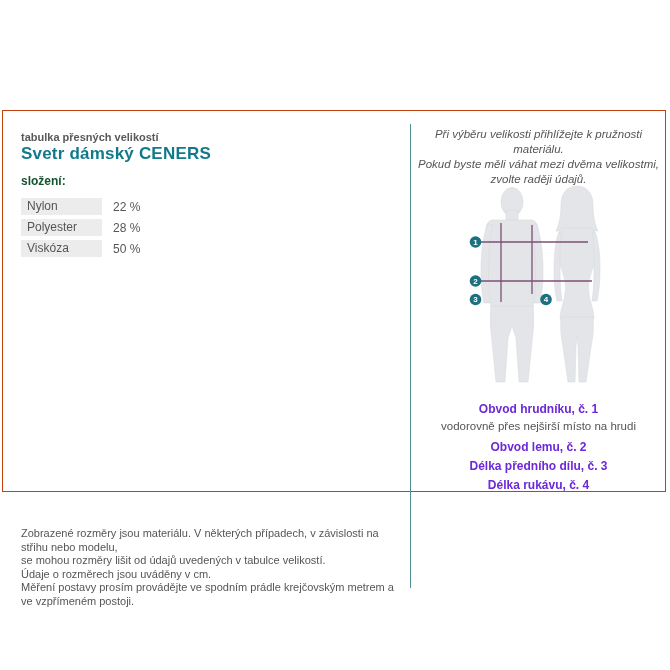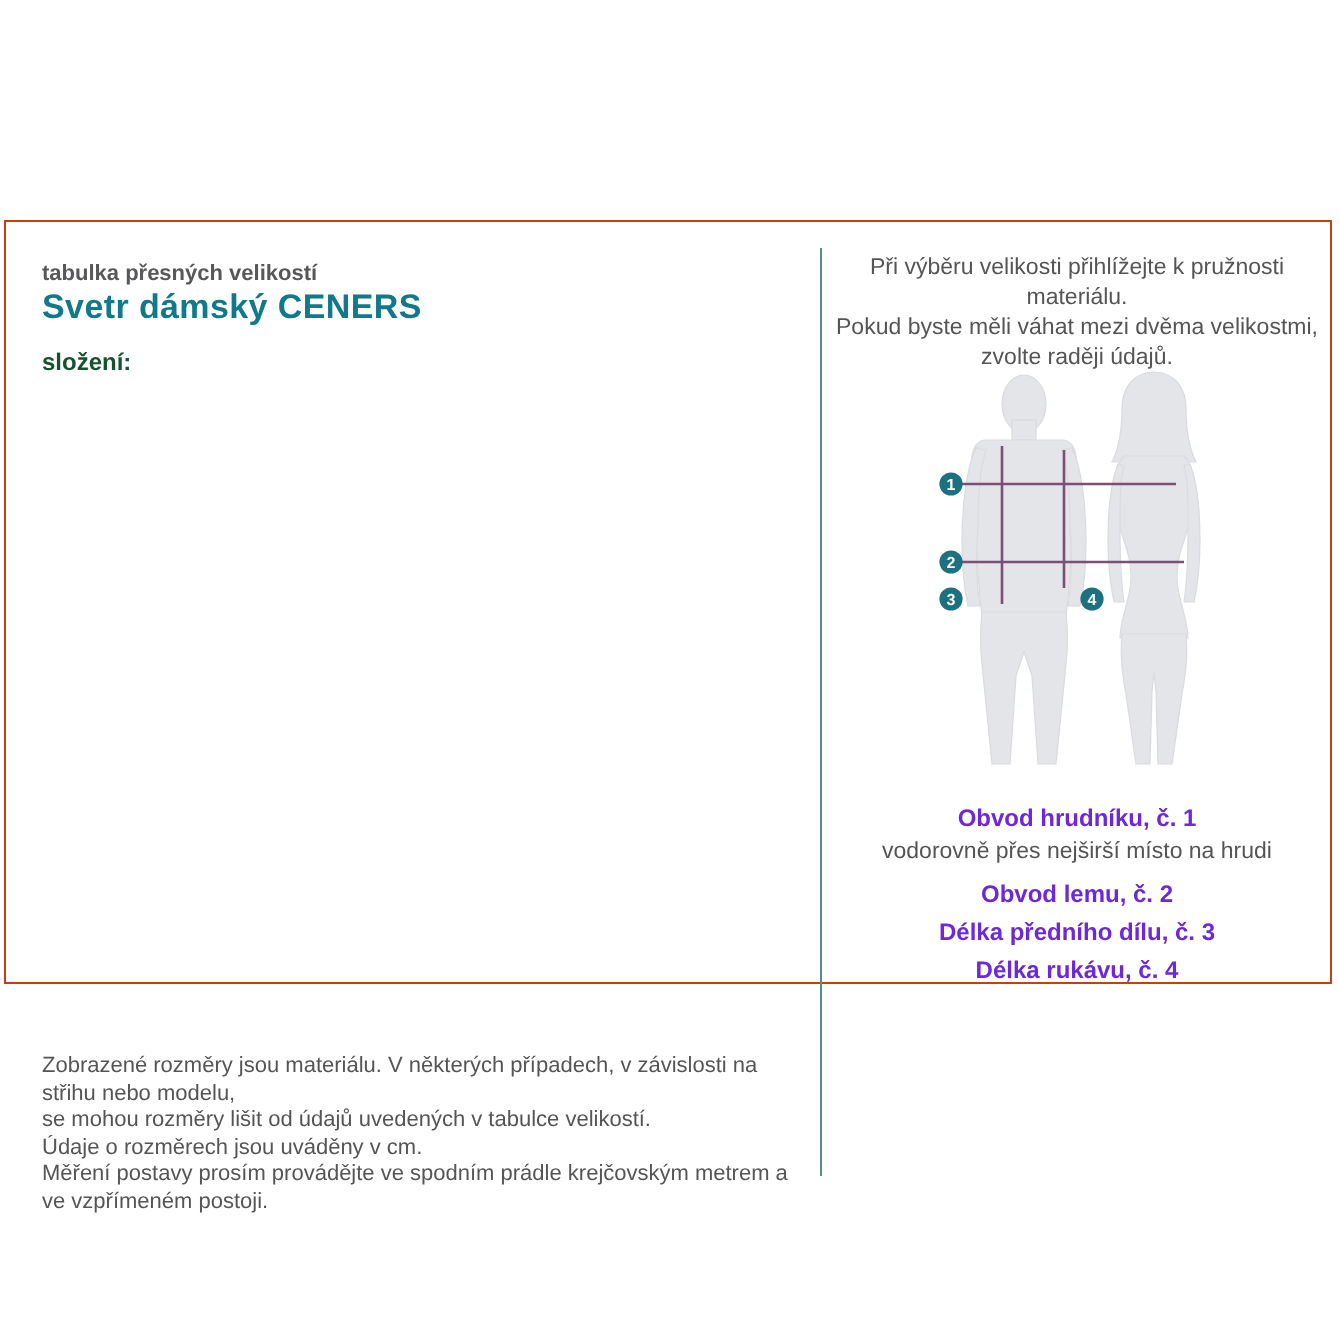--- a/index.html
+++ b/index.html
@@ -27,38 +27,52 @@
   .comp-table { position: absolute; left: 18px; top: 87px; }
   .comp-row { display: flex; align-items: center; margin-bottom: 4px; }
   .comp-label {
     width: 81px; height: 17px; line-height: 17px;
     background: #ececec; font-size: 12px; color: #555; padding-left: 6px;
   }
   .comp-value { margin-left: 11px; font-size: 12px; color: #555; }
   .disclaimer { position: absolute; left: 18px; top: 416px; width: 380px; font-size: 11px; line-height: 13.5px; color: #555; }
   
   .right-panel { position: absolute; left: 408px; top: 0; width: 255px; height: 100%; }
-  .fit-advice { position: absolute; left: 0; top: 16px; width: 100%; text-align: center; font-size: 11.5px; line-height: 15px; color: #555; }
+  .fit-advice { position: absolute; left: 0; top: 16px; width: 100%; text-align: center; font-size: 11.5px; line-height: 15px; color: #555; font-style: italic; }
   .diagram { position: absolute; left: 29px; top: 65px; width: 220px; height: 220px; }
   .legend { position: absolute; left: 0; top: 291px; width: 100%; text-align: center; }
   .m-label { font-size: 12px; font-weight: bold; color: #6d28d9; line-height: 14px; }
   .m-note { font-size: 11.5px; color: #555; line-height: 14px; margin: 3px 0 7px; }
   .mt5 { margin-top: 5px; }
 </style>
 </head>
 <body>
 
 <div class="frame">
   <div class="divider"></div>
 
   <div class="left-panel">
     <div class="subtitle">tabulka přesných velikostí</div>
     <div class="product-title">Svetr dámský CENERS</div>
     <div class="comp-heading">složení:</div>
 
+    <div class="comp-table">
+      <div class="comp-row">
+        <div class="comp-label">Nylon</div>
+        <div class="comp-value">22 %</div>
+      </div>
+      <div class="comp-row">
+        <div class="comp-label">Polyester</div>
+        <div class="comp-value">28 %</div>
+      </div>
+      <div class="comp-row">
+        <div class="comp-label">Viskóza</div>
+        <div class="comp-value">50 %</div>
+      </div>
+    </div>
 
     <div class="disclaimer">
       <div>Zobrazené rozměry jsou materiálu. V některých případech, v závislosti na střihu nebo modelu,</div>
       <div>se mohou rozměry lišit od údajů uvedených v tabulce velikostí.</div>
       <div>Údaje o rozměrech jsou uváděny v cm.</div>
       <div>Měření postavy prosím provádějte ve spodním prádle krejčovským metrem a ve vzpřímeném postoji.</div>
     </div>
   </div>
 
   <div class="right-panel">

